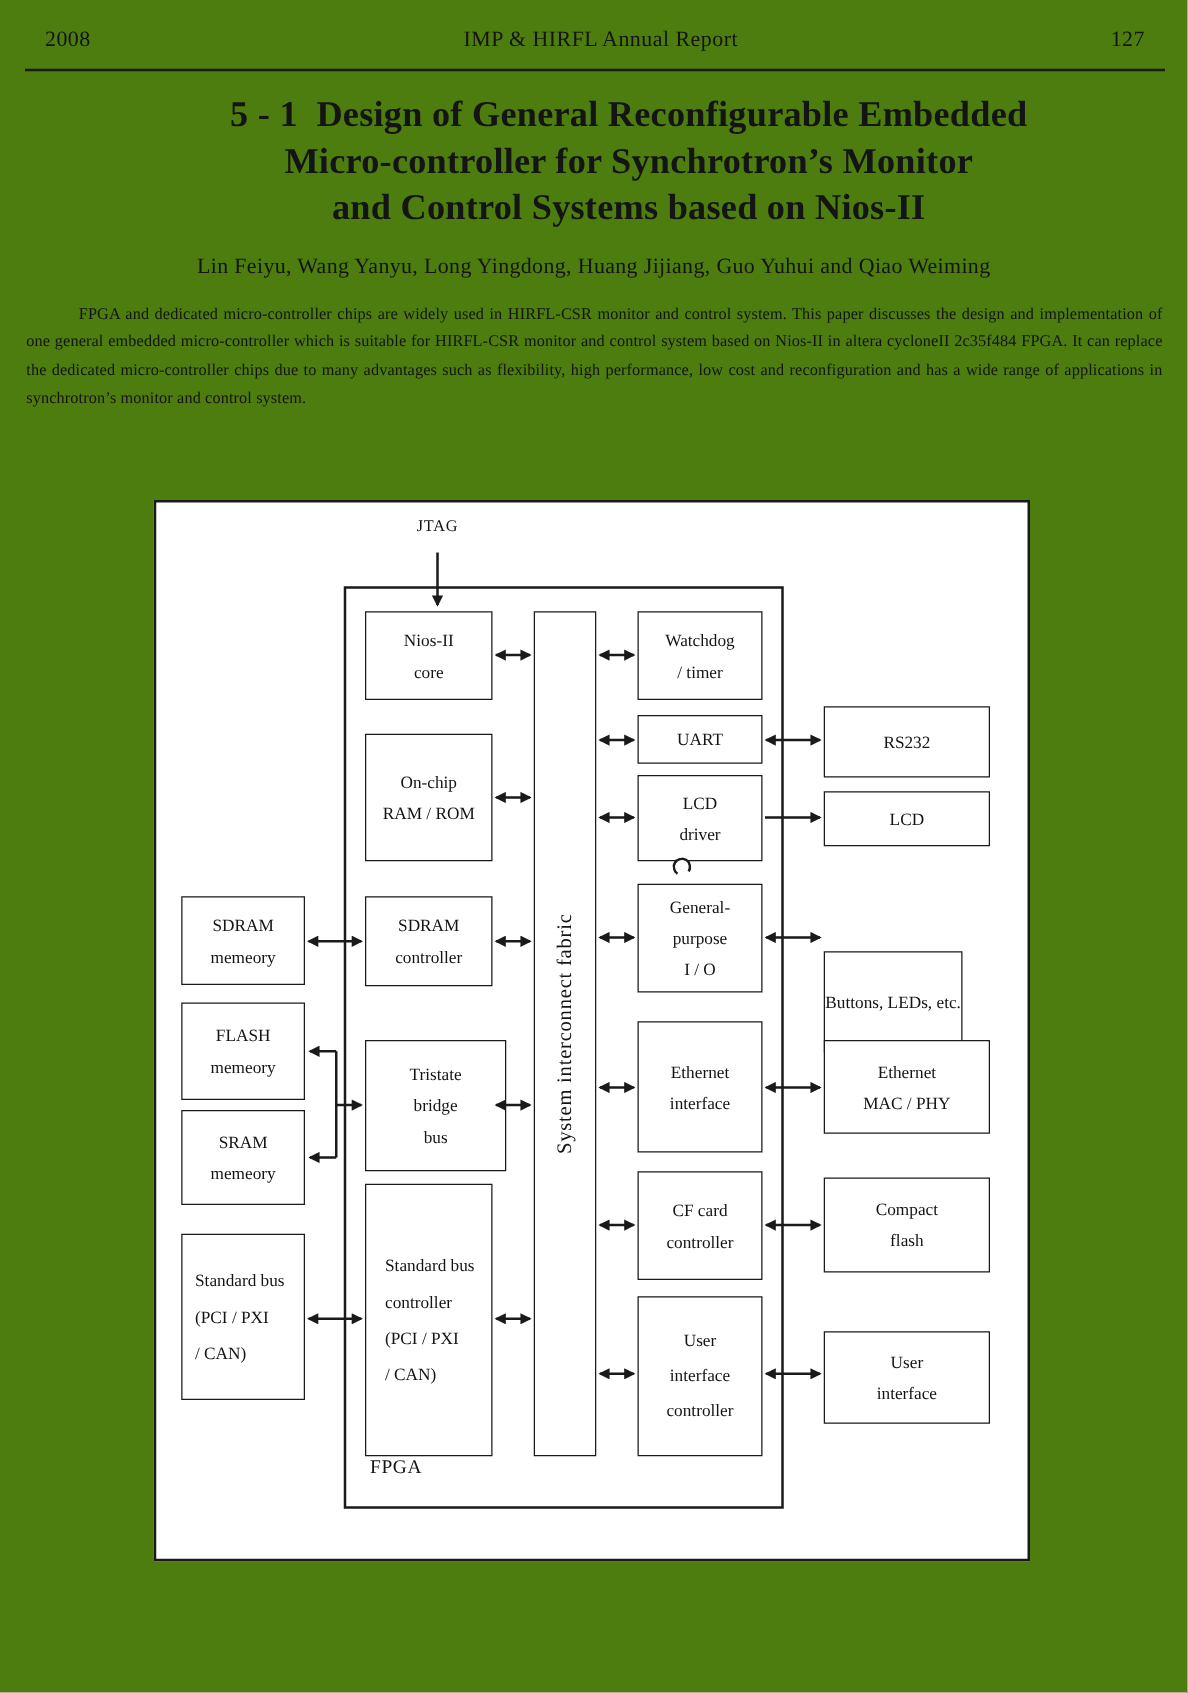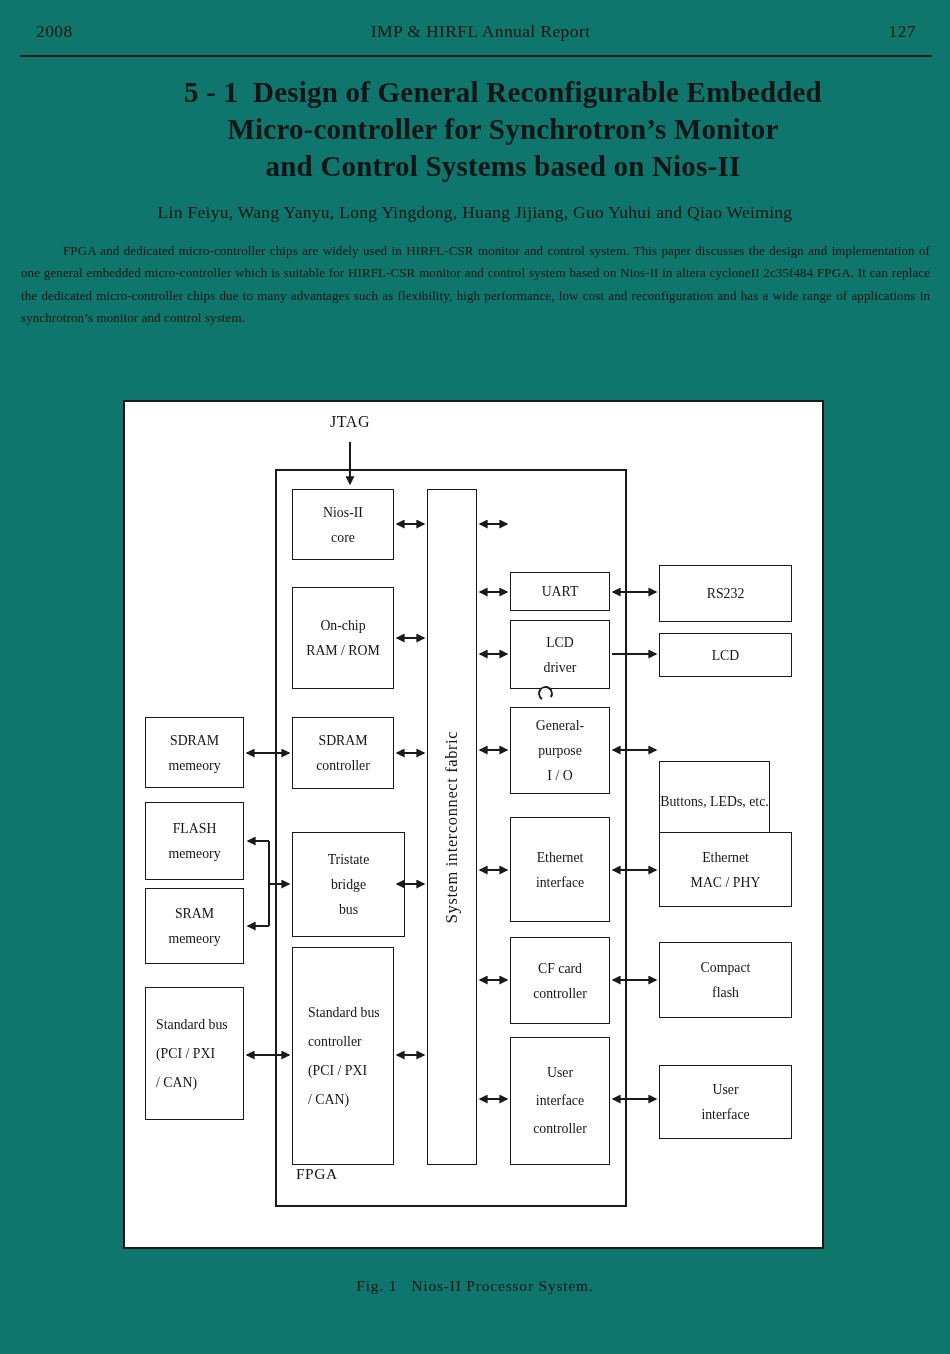--- a/index.html
+++ b/index.html
@@ -1,18 +1,18 @@
 <!DOCTYPE html>
 <html><head>
 <meta charset="utf-8">
 <style>
   html,body { margin:0; padding:0; background:#e8e8e8; }
   .page {
     position:relative; width:950px; height:1354px; margin:0 auto;
-    background:#0f766e; color:#141414;
+    background:#4d7c0f; color:#141414;
     font-family:"Liberation Serif", serif;
     overflow:hidden;
   }
   
   .header {
     position:absolute; left:20px; top:0; width:912px; height:57px;
     box-sizing:border-box; border-bottom:2px solid #1a1a1a;
     display:flex; justify-content:space-between; align-items:flex-end;
     padding:0 16px 13px 16px; font-size:17.5px; letter-spacing:0.4px;
   }
@@ -46,21 +46,21 @@
   }
   .box.left-text { justify-content:flex-start; text-align:left; line-height:29px; }
   .fabric { position:absolute; left:302px; top:87px; width:50px; height:676px;
     box-sizing:border-box; border:1.5px solid #1a1a1a; background:#fff; }
   .fabric-label {
     position:absolute; left:50%; top:50%;
     transform:translate(-50%,-50%) rotate(-90deg);
     white-space:nowrap; font-size:16.5px; letter-spacing:0.6px;
   }
   .jtag-label { position:absolute; left:225px; top:11px; transform:translateX(-50%);
-    font-size:16px; letter-spacing:0.6px;text-align:center; }
+    font-size:13px; letter-spacing:0.6px;text-align:center; }
   .fpga-label { position:absolute; left:171px; top:763px; font-size:15.5px; letter-spacing:0.5px; }
   .clock-symbol {
     position:absolute; left:413px; top:284px; width:11px; height:11px;
     border:2px solid #1a1a1a; border-radius:50%;
     border-bottom-color:transparent; transform:rotate(-12deg);
     background:#fff;
   }
   .connectors { position:absolute; left:0; top:0; pointer-events:none; }
   .caption {
     position:absolute; left:0; top:1277px; width:100%;
@@ -113,20 +113,22 @@
 bus</div>
     <div class="box left-text" style="left:167px; top:545px; width:102px; height:218px; padding-left:15px;">Standard bus
 controller
 (PCI / PXI
 / CAN)</div>
 
     <div class="fabric">
       <span class="fabric-label">System interconnect fabric</span>
     </div>
 
+    <div class="box" style="left:385px; top:87px; width:100px; height:71px;">Watchdog
+/ timer</div>
     <div class="box" style="left:385px; top:170px; width:100px; height:39px;">UART</div>
     <div class="box" style="left:385px; top:218px; width:100px; height:69px;">LCD
 driver</div>
     <span class="clock-symbol"></span>
     <div class="box" style="left:385px; top:305px; width:100px; height:87px;">General-
 purpose
 I / O</div>
     <div class="box" style="left:385px; top:415px; width:100px; height:105px;">Ethernet
 interface</div>
     <div class="box" style="left:385px; top:535px; width:100px; height:87px;">CF card
@@ -179,17 +181,14 @@
         <line x1="122" y1="653" x2="164" y2="653" marker-start="url(#ah)" marker-end="url(#ah)"></line>
 
         <line x1="144" y1="439" x2="144" y2="524"></line>
         <line x1="144" y1="439" x2="123" y2="439" marker-end="url(#ah)"></line>
         <line x1="144" y1="524" x2="123" y2="524" marker-end="url(#ah)"></line>
         <line x1="144" y1="482" x2="164" y2="482" marker-end="url(#ah)"></line>
       </g>
     </svg>
   </div>
 
-  <div class="caption">
-    <span>Fig. 1</span><span class="cap-text">Nios-II Processor System.</span>
-  </div>
 
 </div>
 
 </body></html>

